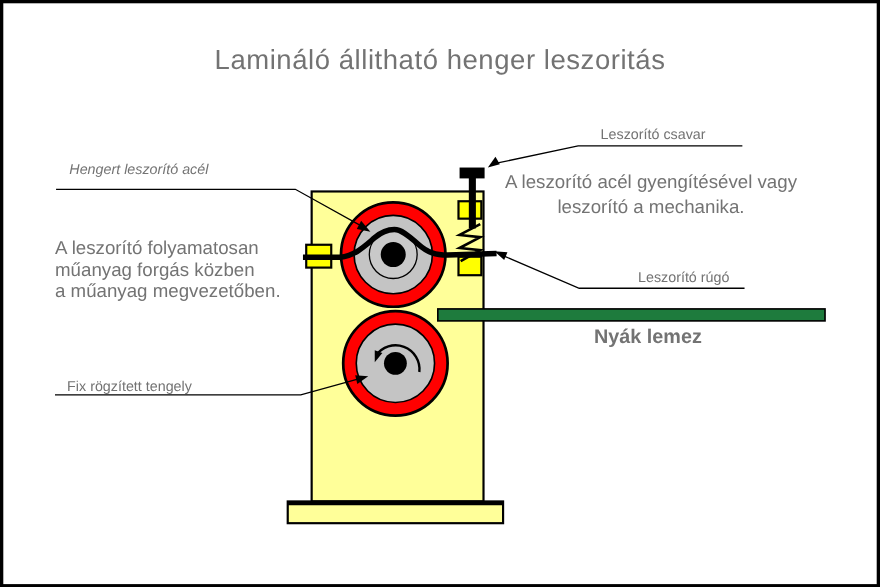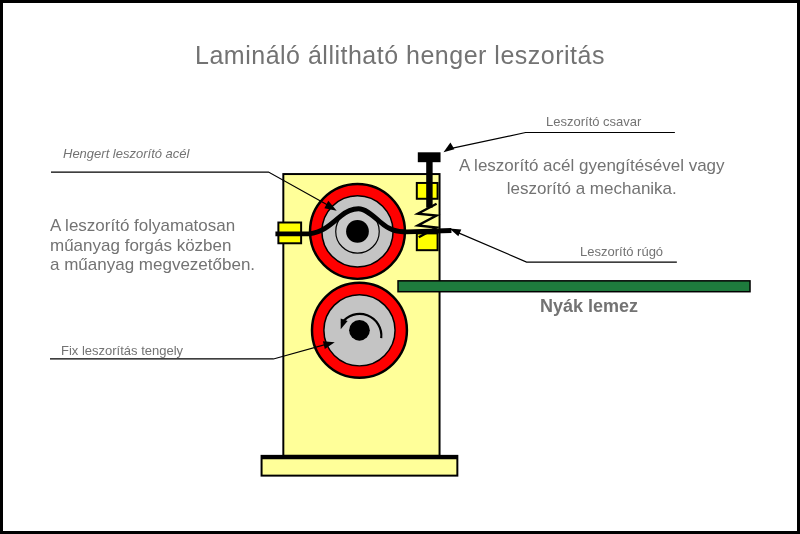--- a/index.html
+++ b/index.html
@@ -87,17 +87,17 @@
 
   <div class="txt lbl" id="csavar-label">Leszorító csavar</div>
 
   <div class="txt note" id="right-note">
     <div>A leszorító acél gyengítésével vagy</div>
     <div>leszorító a mechanika.</div>
   </div>
 
   <div class="txt lbl" id="rugo-label">Leszorító rúgó</div>
 
-  <div class="txt lbl" id="fix-label">Fix leszorítás tengely</div>
+  <div class="txt lbl" id="fix-label">Fix rögzített tengely</div>
 
   <div class="txt" id="nyak-label">Nyák lemez</div>
 
 </div>
 
 </body></html>

